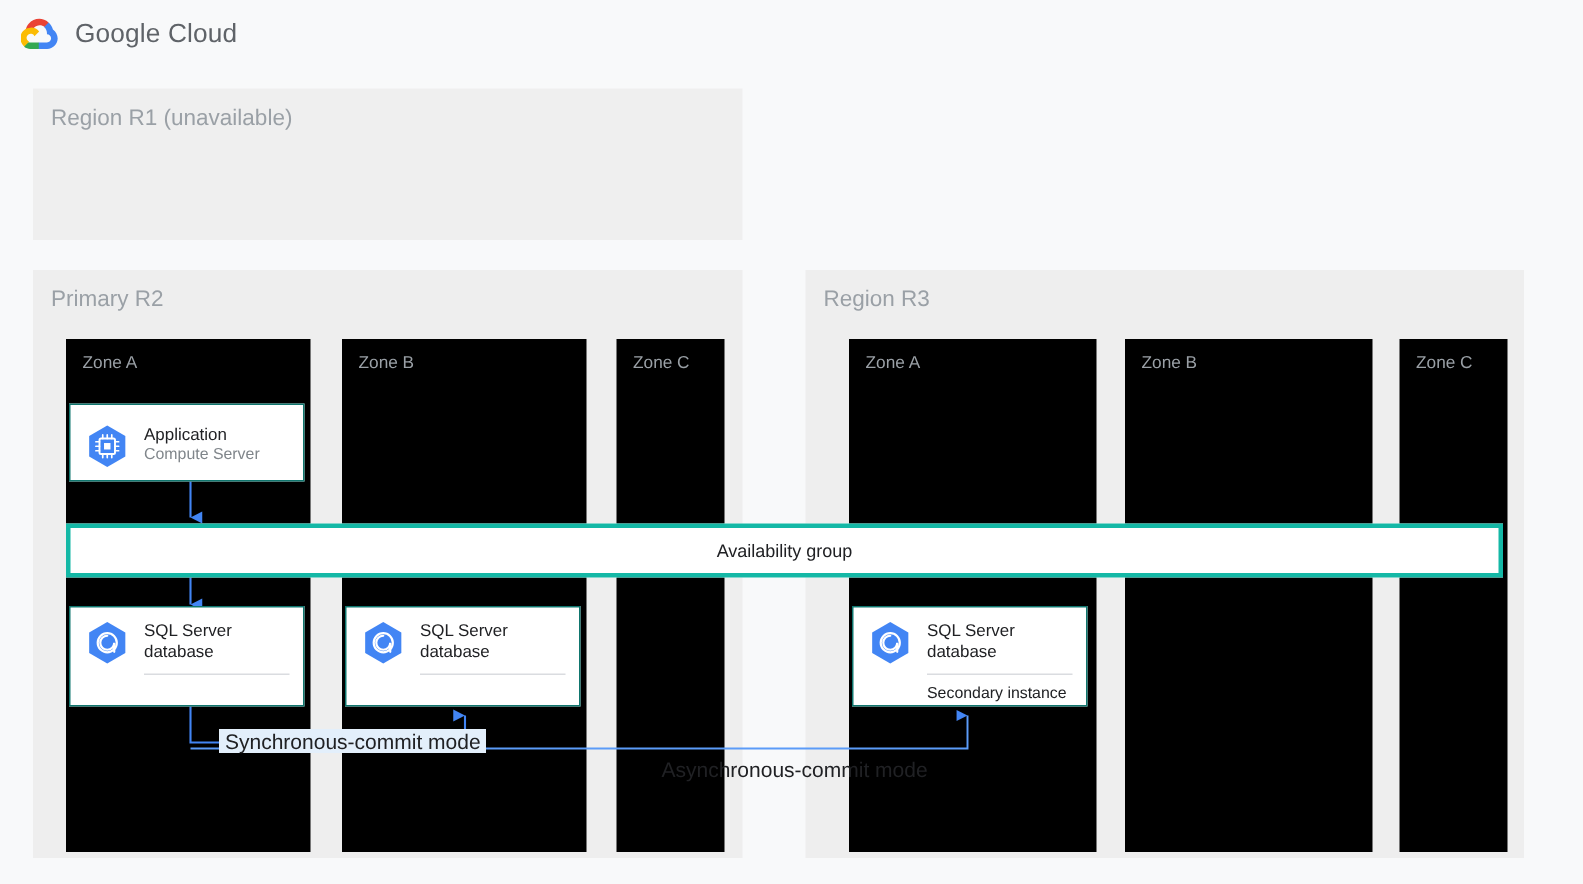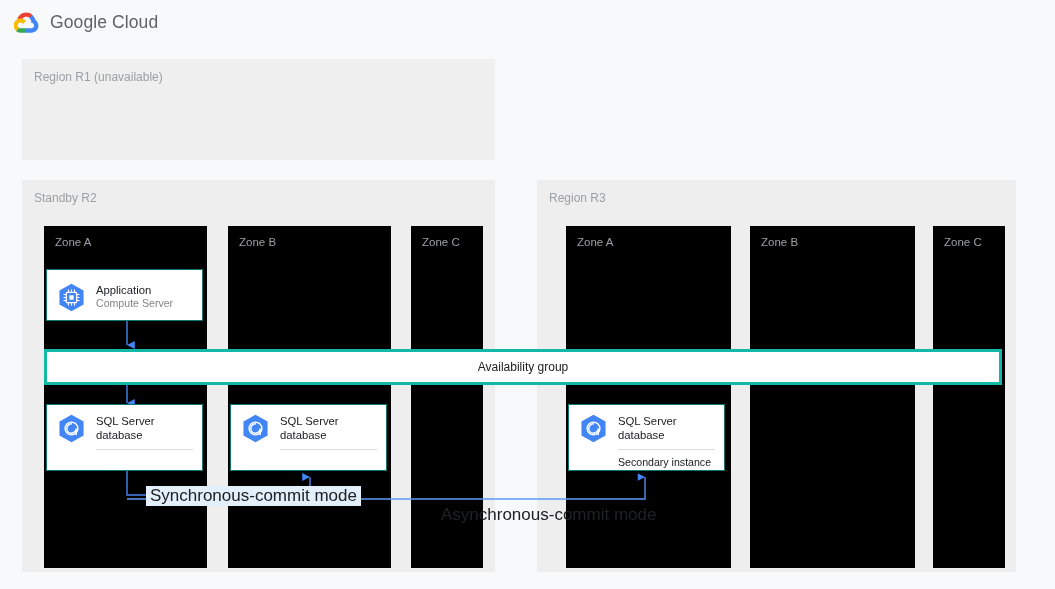--- a/index.html
+++ b/index.html
@@ -41,21 +41,21 @@
   
   .region {
     position: absolute;
     background: #eeeeee;
     box-sizing: border-box;
   }
   .region.unavailable { background: #efefef; }
   .region-label {
     position: absolute;
     left: 12px; top: 11px;
-    font-size: 12px;
+    font-size: 15px;
     color: #9aa0a6;
     white-space: nowrap;
   }
 
   
   .zone {
     position: absolute;
     background: #000000;
     box-sizing: border-box;
   }
@@ -124,21 +124,21 @@
   #connectors {
     position: absolute;
     left: 0; top: 0;
     width: 1055px; height: 589px;
     pointer-events: none;
   }
 
   
   .conn-label {
     position: absolute;
-    font-size: 17px;
+    font-size: 14px;
     color: #202124;
     white-space: nowrap;
   }
   .conn-label-bg {
     background: #e3effb;
     padding: 0 4px;
   }
 </style>
 </head>
 <body>
@@ -151,21 +151,21 @@
     <path d="M7.9 9.6 C3.2 9.6 -0.6 13.5 -0.5 18.2 C-0.5 20.8 0.7 23.3 2.7 25.0 L6.6 21.1 C4.9 20.3 4.1 18.3 4.9 16.6 C5.6 14.9 7.6 14.1 9.3 14.9 C10.1 15.2 10.7 15.8 11.0 16.6 L14.9 12.7 C13.2 10.6 10.7 9.4 7.9 9.6 Z" fill="#fbbc04"></path>
   </svg>
   <div id="brand-text">Google Cloud</div>
 </div>
 
 <div class="region unavailable" style="left:22px; top:59px; width:473px; height:101px;">
   <div class="region-label">Region R1 (unavailable)</div>
 </div>
 
 <div class="region" style="left:22px; top:180px; width:473px; height:392px;">
-  <div class="region-label">Standby R2</div>
+  <div class="region-label">Primary R2</div>
 </div>
 <div class="zone" style="left:44px; top:226px; width:163px; height:342px;">
   <div class="zone-label">Zone A</div>
 </div>
 <div class="zone" style="left:228px; top:226px; width:163px; height:342px;">
   <div class="zone-label">Zone B</div>
 </div>
 <div class="zone" style="left:411px; top:226px; width:72px; height:342px;">
   <div class="zone-label">Zone C</div>
 </div>

